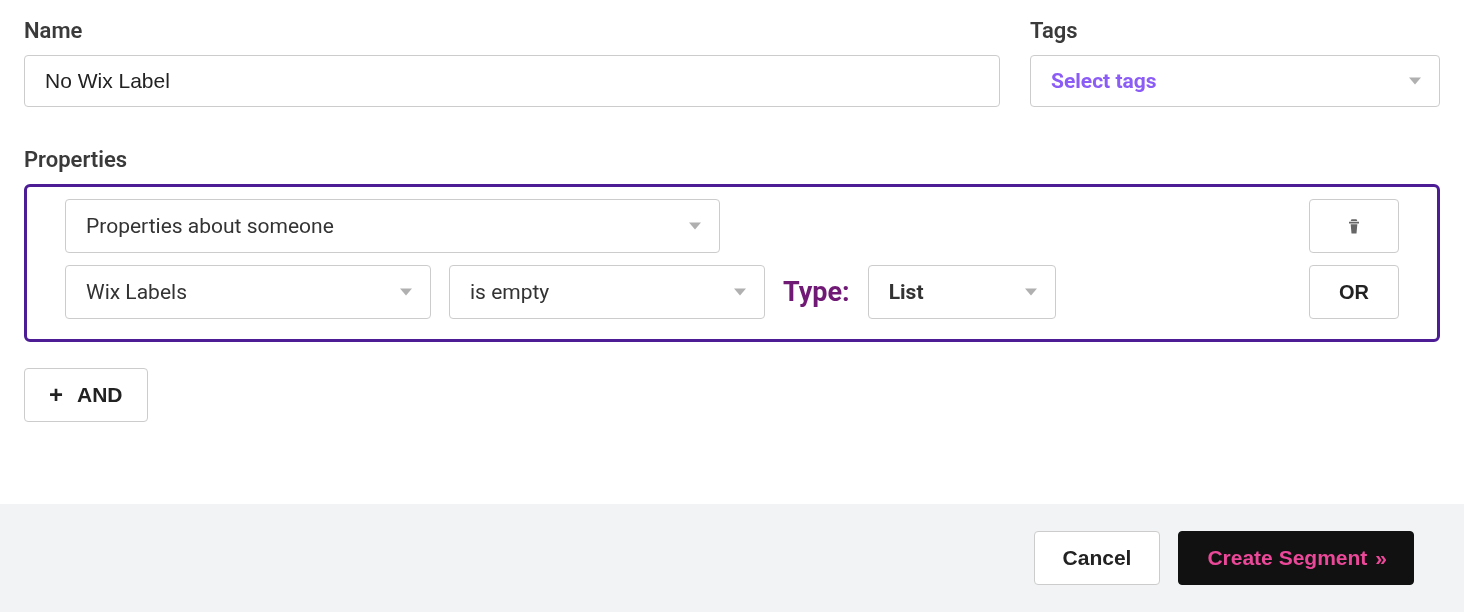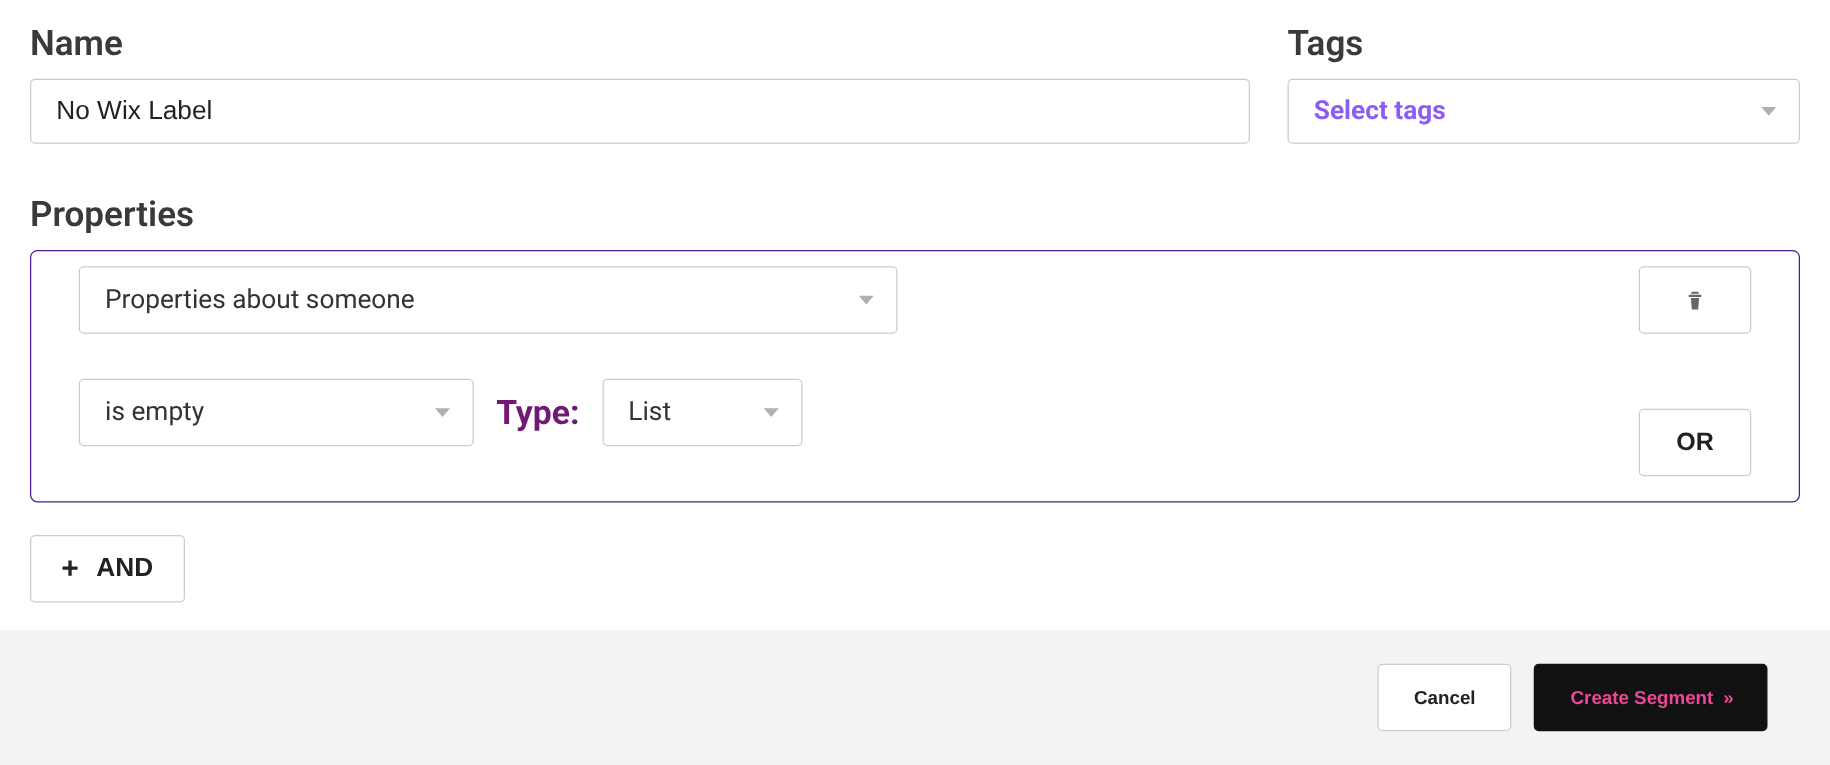--- a/index.html
+++ b/index.html
@@ -22,21 +22,21 @@
       gap: 30px;
       margin-bottom: 40px;
     }
     .name-col {
       flex: 1;
     }
     .tags-col {
       width: 410px;
     }
     .field-label {
-      font-size: 28px;
+      font-size: 22px;
       font-weight: 600;
       color: #3a3a3a;
       margin-bottom: 12px;
       display: block;
     }
     .text-input {
       width: 100%;
       height: 52px;
       border: 1px solid #ccc;
       border-radius: 4px;
@@ -74,21 +74,21 @@
       top: 50%;
       transform: translateY(-50%);
       pointer-events: none;
     }
     .chevron svg {
       width: 14px;
       height: 10px;
       fill: #b0b0b0;
     }
     .definition-box {
-      border: 1px solid #4c1d95;
+      border: 3px solid #4c1d95;
       border-radius: 6px;
       padding: 12px 38px 20px 38px;
       margin-bottom: 26px;
     }
     .def-row {
       display: flex;
       align-items: center;
       gap: 18px;
     }
     .def-row + .def-row {
@@ -96,21 +96,21 @@
     }
     .select-inline {
       position: relative;
     }
     .select-inline .select-display {
       height: 54px;
     }
     .w-props { width: 655px; }
     .w-wix { width: 366px; }
     .w-isempty { width: 316px; }
-    .w-list { width: 160px; }
+    .w-list { width: 188px; font-weight: bold; }
     .spacer { flex: 1; }
     .type-label {
       font-size: 27px;
       font-weight: 700;
       color: #701a75;
     }
     .icon-btn {
       width: 90px;
       height: 54px;
       border: 1px solid #ccc;
@@ -129,21 +129,20 @@
     .or-btn {
       width: 90px;
       height: 54px;
       border: 1px solid #ccc;
       border-radius: 4px;
       background: #fff;
       font-size: 20px;
       font-weight: 700;
       color: #222;
       cursor: pointer;
-      margin-top: 48px;
     }
     .and-btn {
       height: 54px;
       padding: 0 24px;
       border: 1px solid #ccc;
       border-radius: 4px;
       background: #fff;
       font-size: 21px;
       font-weight: 700;
       color: #222;
@@ -167,21 +166,21 @@
       display: flex;
       align-items: center;
       justify-content: flex-end;
       padding: 0 50px;
       gap: 18px;
     }
     .btn {
       height: 54px;
       padding: 0 28px;
       border-radius: 4px;
-      font-size: 15px;
+      font-size: 21px;
       font-weight: 700;
       cursor: pointer;
       display: inline-flex;
       align-items: center;
     }
     .btn-cancel {
       background: #fff;
       border: 1px solid #ccc;
       color: #222;
     }
@@ -230,20 +229,28 @@
         </span>
       </div>
       <div class="spacer"></div>
       <button class="icon-btn">
         <svg viewBox="0 0 24 24">
           <path d="M6 7h12v2H6V7zm2 3h8l-1 11H9L8 10zm1-6h6l1 2H8l1-2z"></path>
         </svg>
       </button>
     </div>
     <div class="def-row">
+      <div class="select-inline w-wix">
+        <div class="select-display filled">Wix Labels</div>
+        <span class="chevron">
+          <svg viewBox="0 0 14 10">
+              <path d="M1 1 L7 8 L13 1 Z"></path>
+            </svg>
+        </span>
+      </div>
       <div class="select-inline w-isempty">
         <div class="select-display filled">is empty</div>
         <span class="chevron">
           <svg viewBox="0 0 14 10">
               <path d="M1 1 L7 8 L13 1 Z"></path>
             </svg>
         </span>
       </div>
       <span class="type-label">Type:</span>
       <div class="select-inline w-list">

